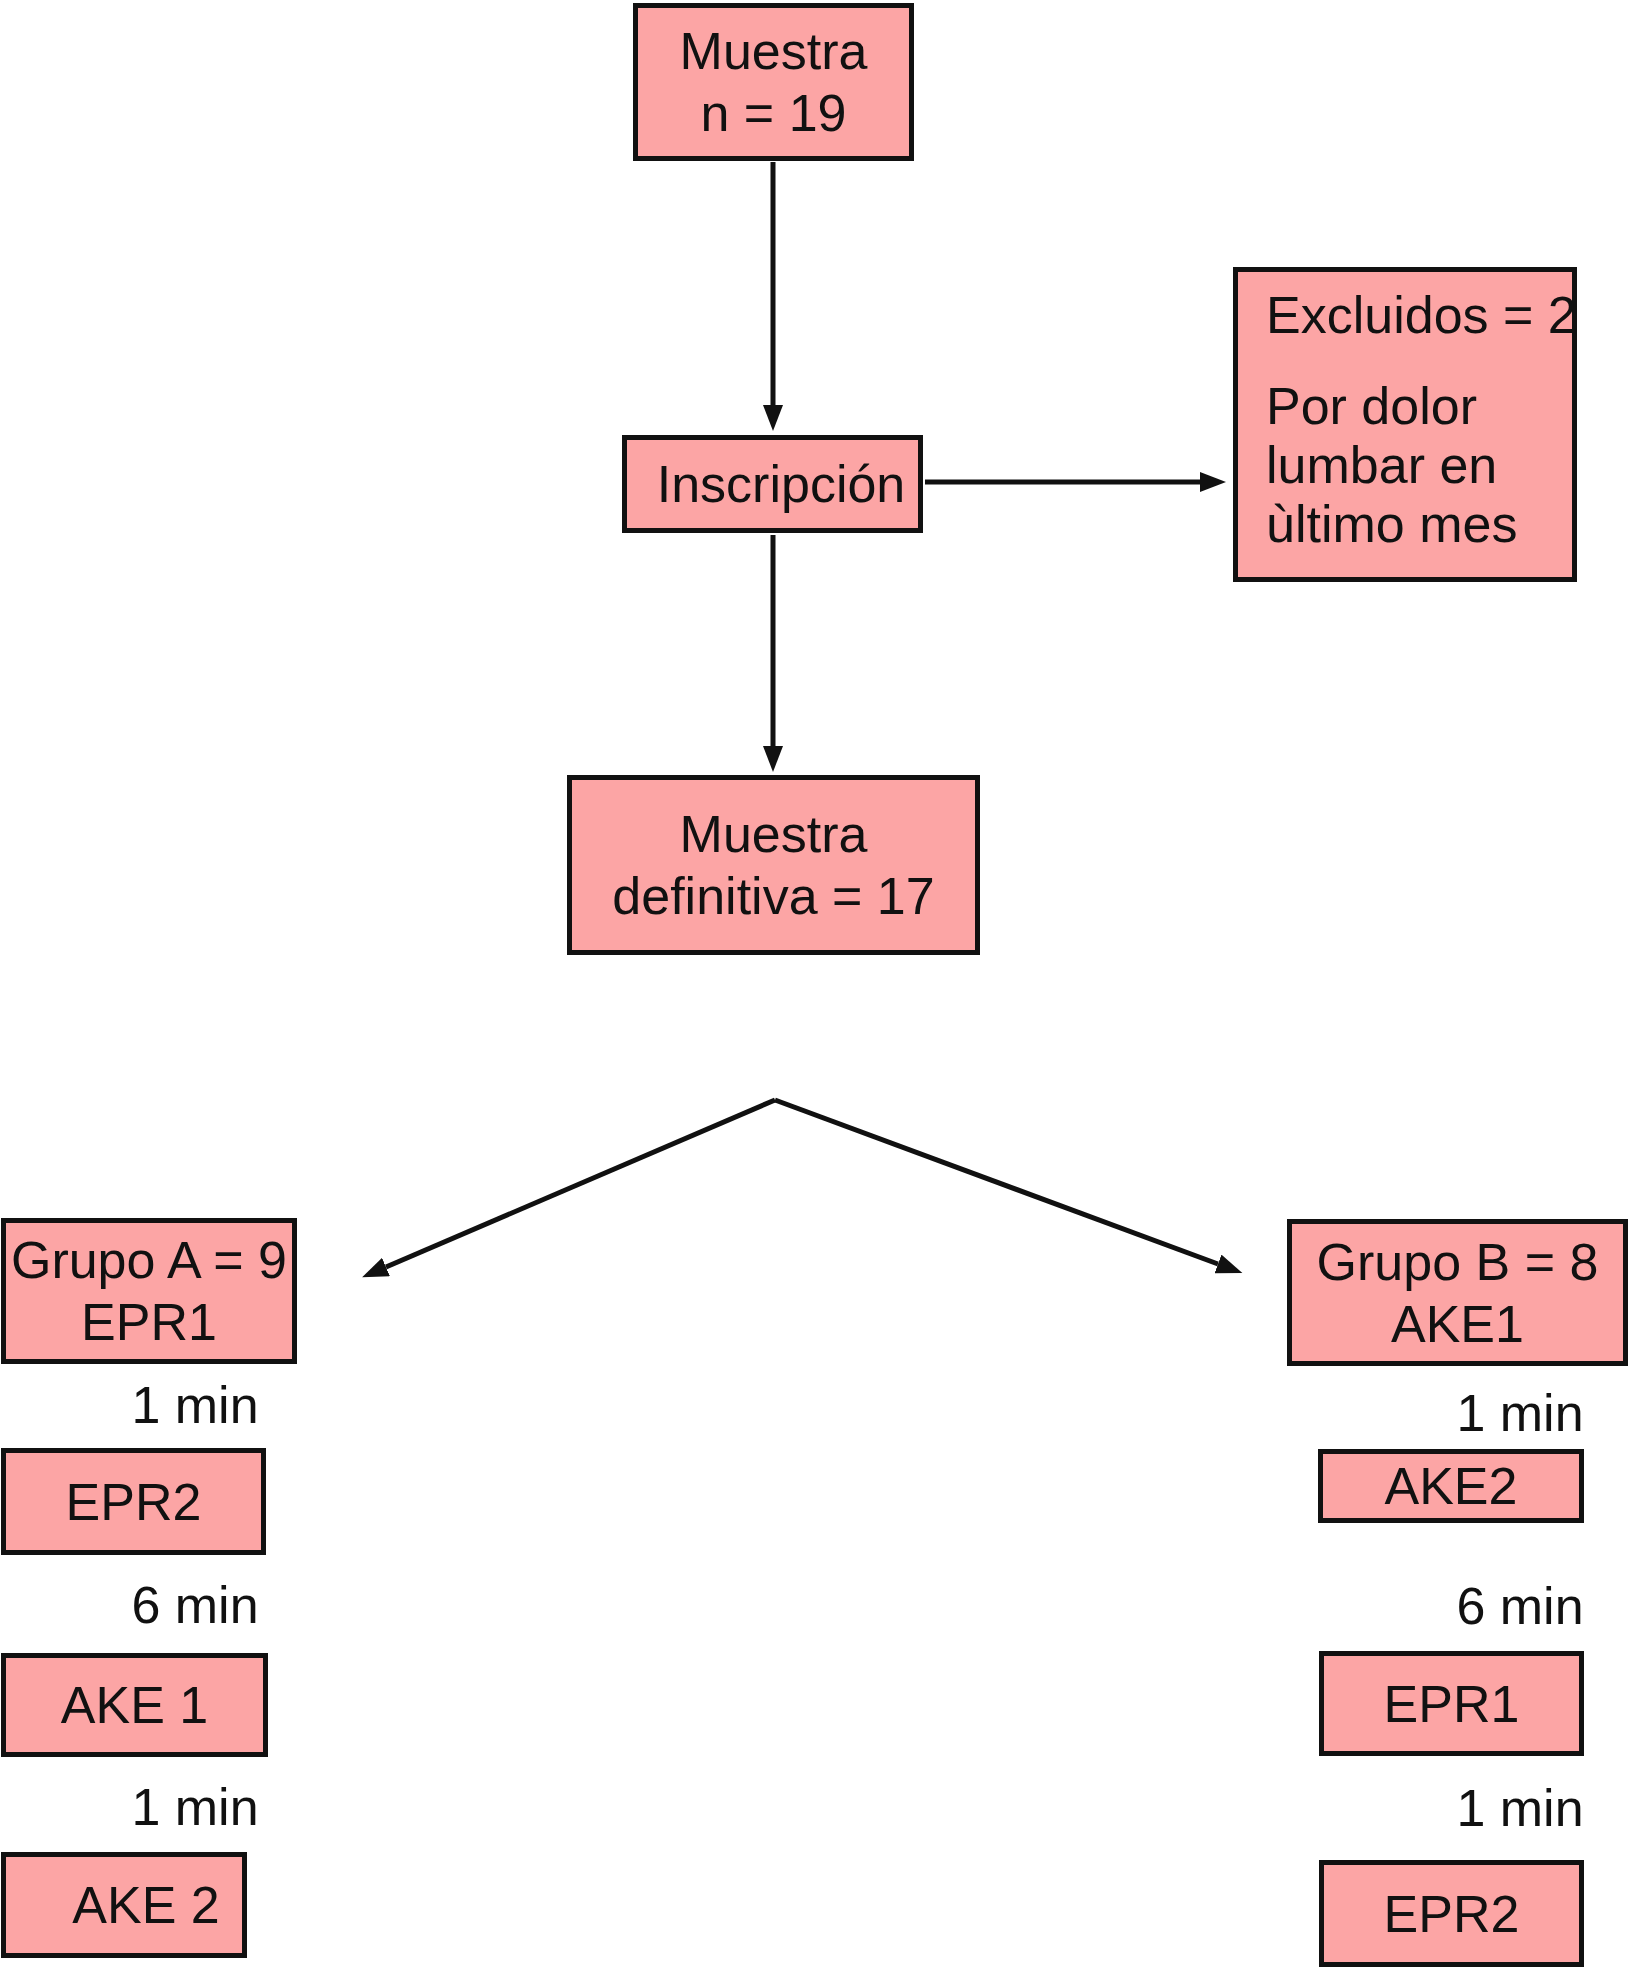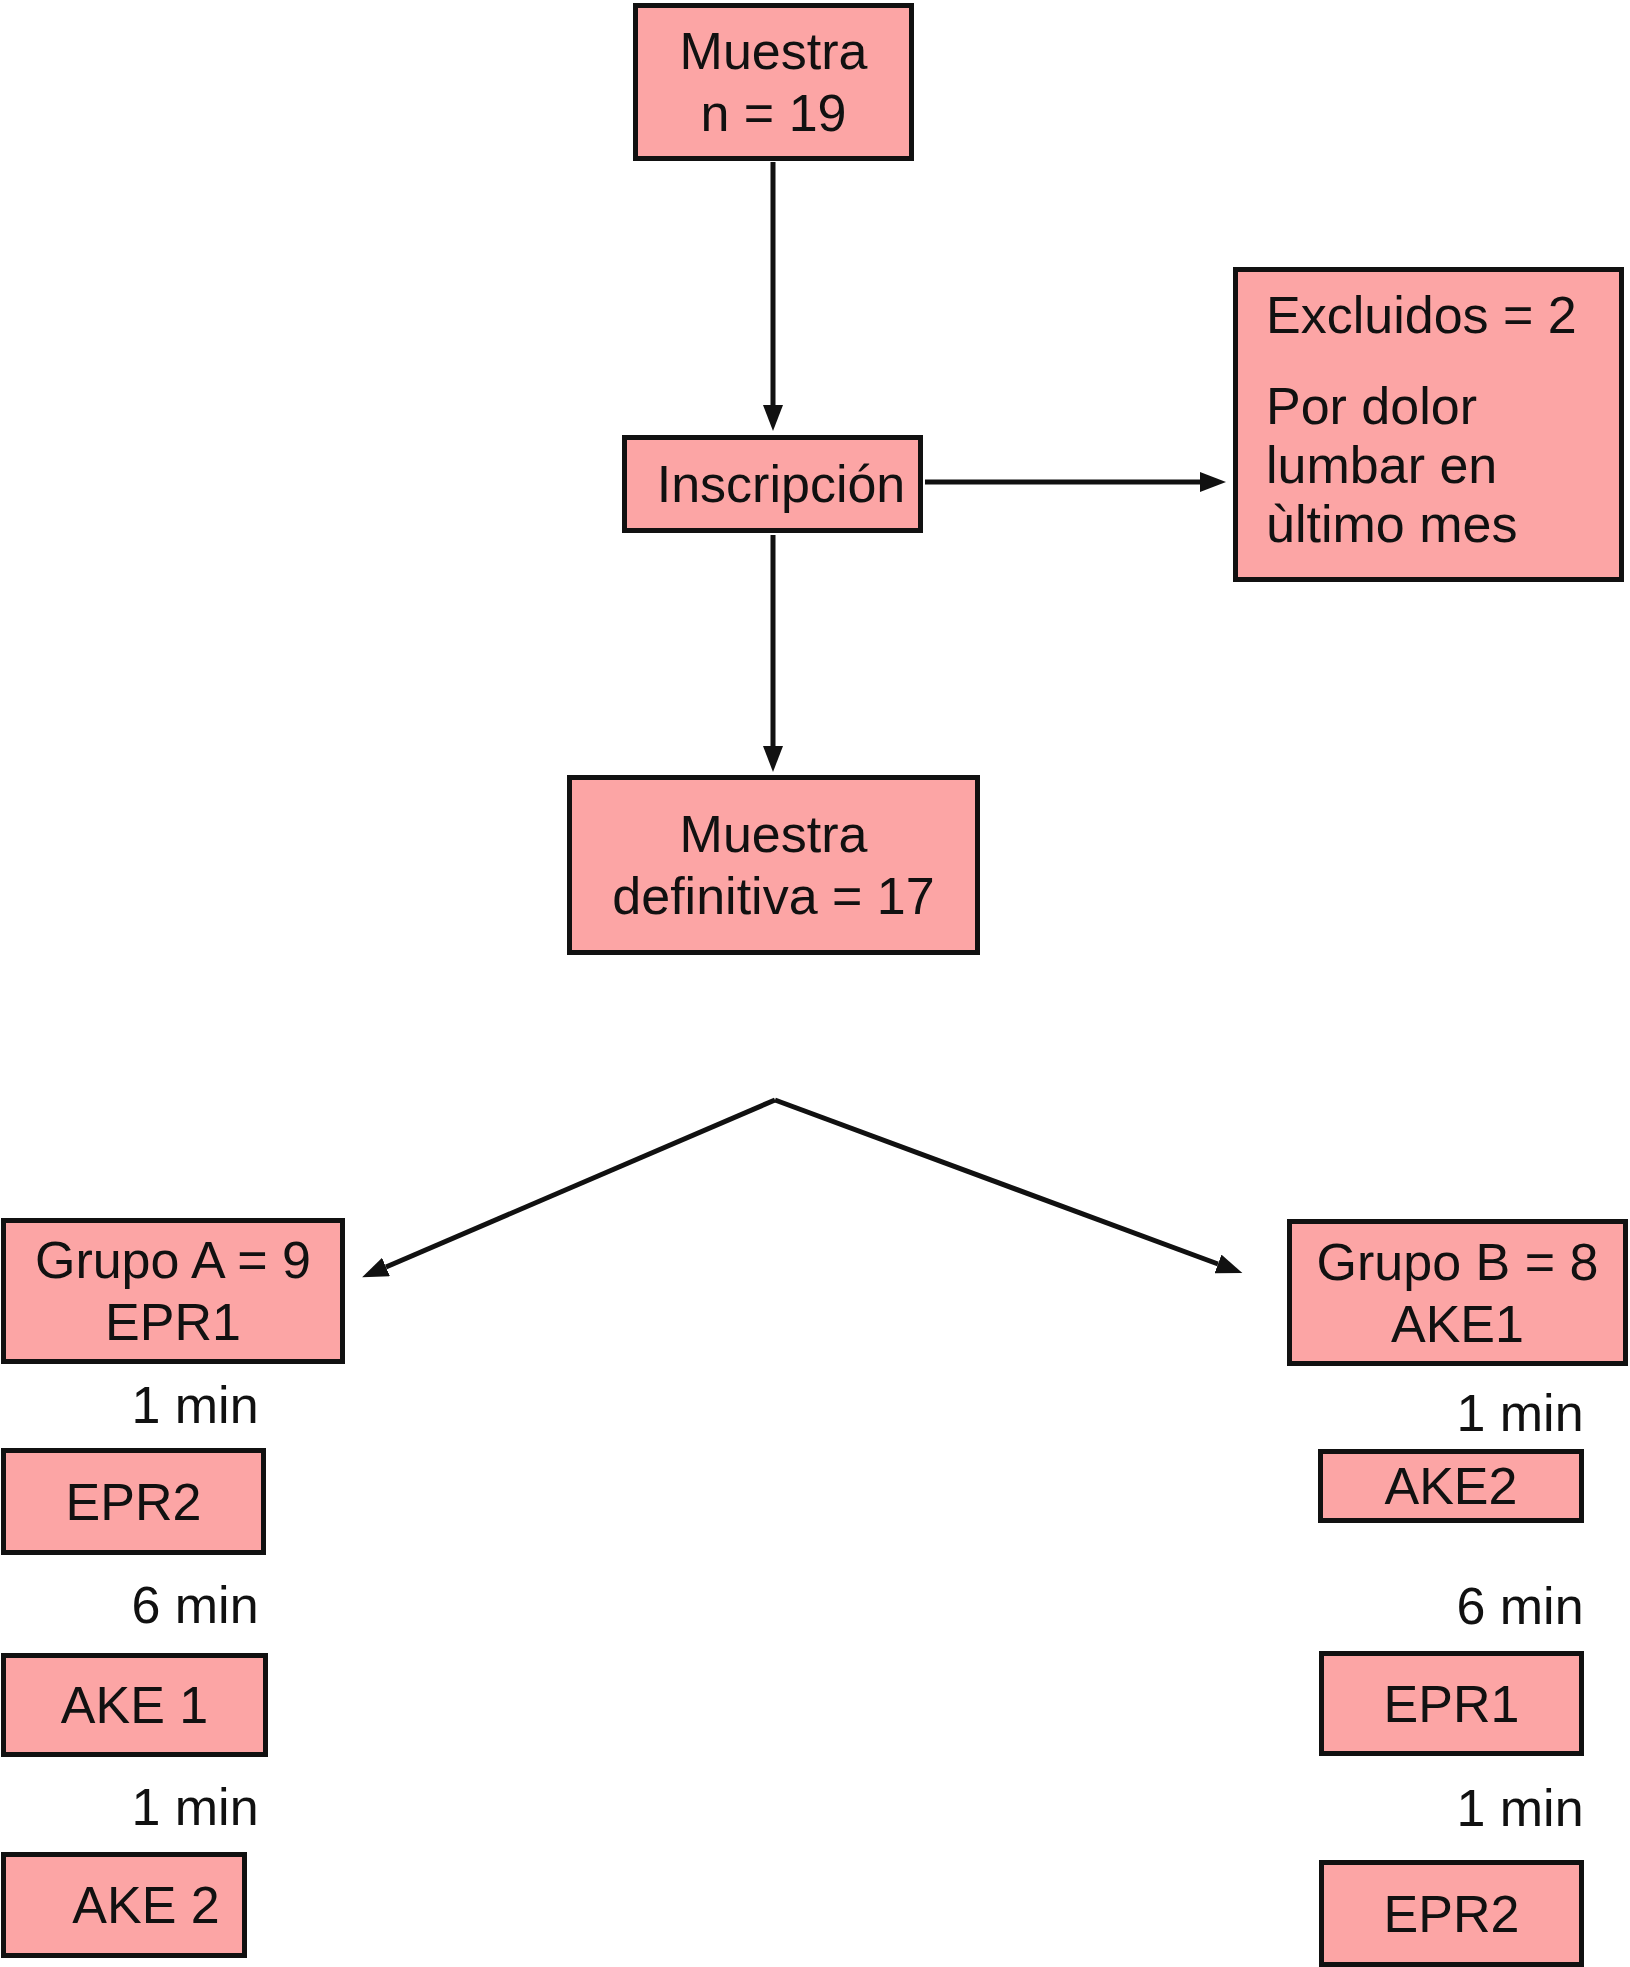--- a/index.html
+++ b/index.html
@@ -40,28 +40,28 @@
   .flow-label {
     position: absolute;
     font-size: 52px;
     line-height: 60px;
     text-align: center;
     white-space: nowrap;
   }
   
   #box-sample      { left: 633px;  top: 3px;    width: 281px; height: 158px; }
   #box-enrollment  { left: 622px;  top: 435px;  width: 301px; height: 98px; padding-left: 17px;  }
-  #box-excluded    { left: 1233px; top: 267px;  width: 391px; height: 315px;
+  #box-excluded    { left: 1233px; top: 267px;  width: 344px; height: 315px;
                      align-items: flex-start; justify-content: flex-start;
                      text-align: left; padding: 14px 10px 0 28px;
                      line-height: 59px; }
   #box-excluded .reason-first { margin-top: 32px; }
   #box-final       { left: 567px;  top: 775px;  width: 413px; height: 180px; }
   
-  #box-group-a     { left: 1px;    top: 1218px; width: 344px; height: 146px; }
+  #box-group-a     { left: 1px;    top: 1218px; width: 296px; height: 146px; }
   #box-a-step1     { left: 1px;    top: 1448px; width: 265px; height: 107px; }
   #box-a-step2     { left: 1px;    top: 1653px; width: 267px; height: 104px; }
   #box-a-step3     { left: 1px;    top: 1852px; width: 246px; height: 106px; padding-left: 44px; }
   #label-a-int1    { left: 30px;   top: 1375px; width: 330px; }
   #label-a-int2    { left: 30px;   top: 1575px; width: 330px; }
   #label-a-int3    { left: 30px;   top: 1777px; width: 330px; }
   
   #box-group-b     { left: 1287px; top: 1219px; width: 341px; height: 147px; }
   #box-b-step1     { left: 1318px; top: 1449px; width: 266px; height: 74px; }
   #box-b-step2     { left: 1319px; top: 1651px; width: 265px; height: 105px; }

